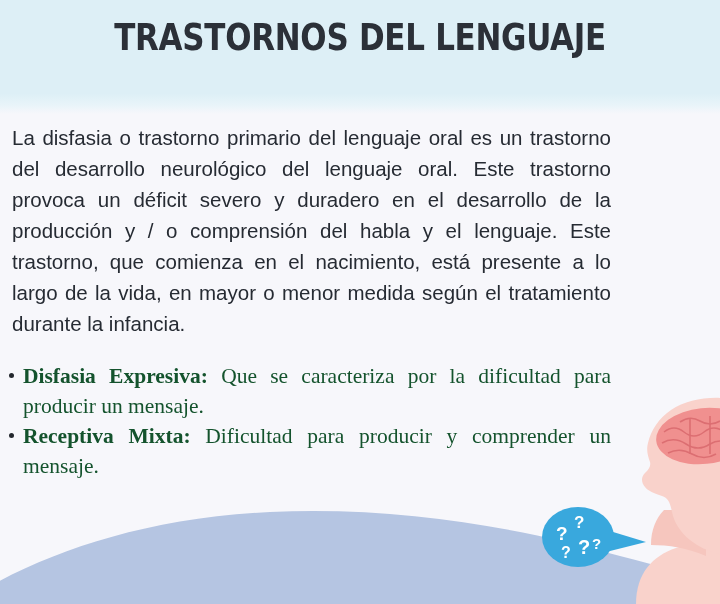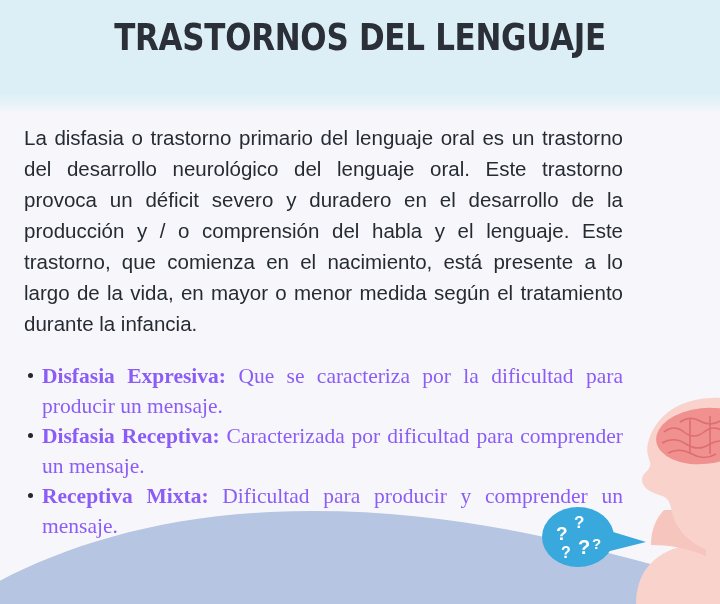--- a/index.html
+++ b/index.html
@@ -69,21 +69,21 @@
     color: #2b3038;
     border-bottom: 4px solid #2b3038;
     padding-bottom: 1px;
     padding-right: 2px;
     white-space: nowrap;
   }
 
   
   .content {
     position: absolute;
-    left: 12px;
+    left: 0;
     top: 114px;
     width: 626px;
     z-index: 4;
   }
 
   .intro-paragraph {
     margin: 0;
     padding: 8px 15px 0 12px;
     font-family: "Liberation Sans", sans-serif;
     font-size: 20.5px;
@@ -96,26 +96,26 @@
 
   .bullet-list {
     list-style: none;
     margin: 0;
     padding: 0;
     margin-top: 22px;
   }
 
   .bullet-item {
     position: relative;
-    margin: 0 15px 0 30px;
+    margin: 0 15px 0 23px;
     padding: 0;
     font-family: "Liberation Serif", serif;
     font-size: 21.5px;
     line-height: 30px;
-    color: #8b5cf6;
+    color: #14532d;
     text-align: justify;
     text-justify: inter-word;
   }
 
   .bullet-item::before {
     content: "";
     position: absolute;
     left: -14px;
     top: 12px;
     width: 5px;
@@ -195,20 +195,17 @@
 
   <div class="content">
 
     <p class="intro-paragraph">La disfasia o trastorno primario del lenguaje oral es un trastorno del desarrollo neurológico del lenguaje oral. Este trastorno provoca un déficit severo y duradero en el desarrollo de la producción y / o comprensión del habla y el lenguaje. Este trastorno, que comienza en el nacimiento, está presente a lo largo de la vida, en mayor o menor medida según el tratamiento durante la infancia.</p>
 
     <ul class="bullet-list">
       <li class="bullet-item">
         <span class="bullet-term">Disfasia Expresiva:</span><span> Que se caracteriza por la dificultad para producir un mensaje.</span>
       </li>
       <li class="bullet-item">
-        <span class="bullet-term">Disfasia Receptiva:</span><span> Caracterizada por dificultad para comprender un mensaje.</span>
-      </li>
-      <li class="bullet-item">
         <span class="bullet-term">Receptiva Mixta:</span><span> Dificultad para producir y comprender un mensaje.</span>
       </li>
     </ul>
   </div>
 </div>
 
 </body></html>

